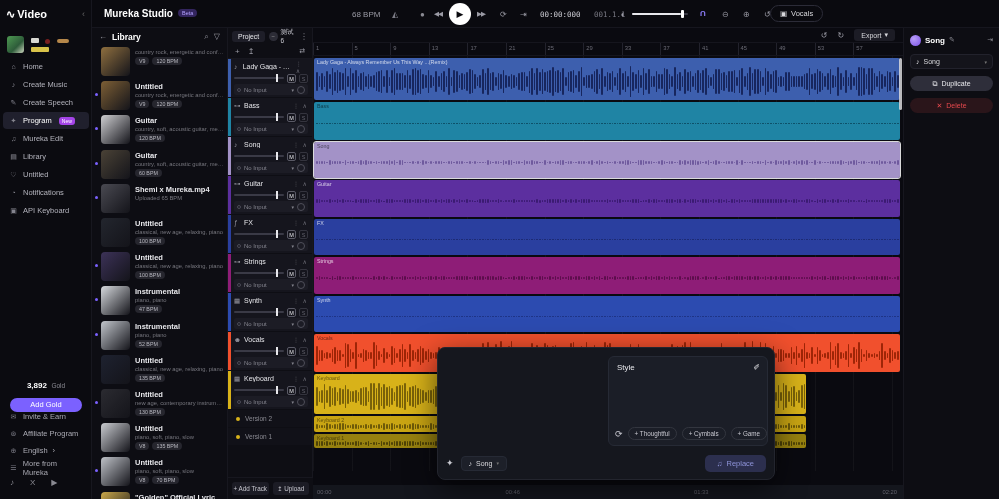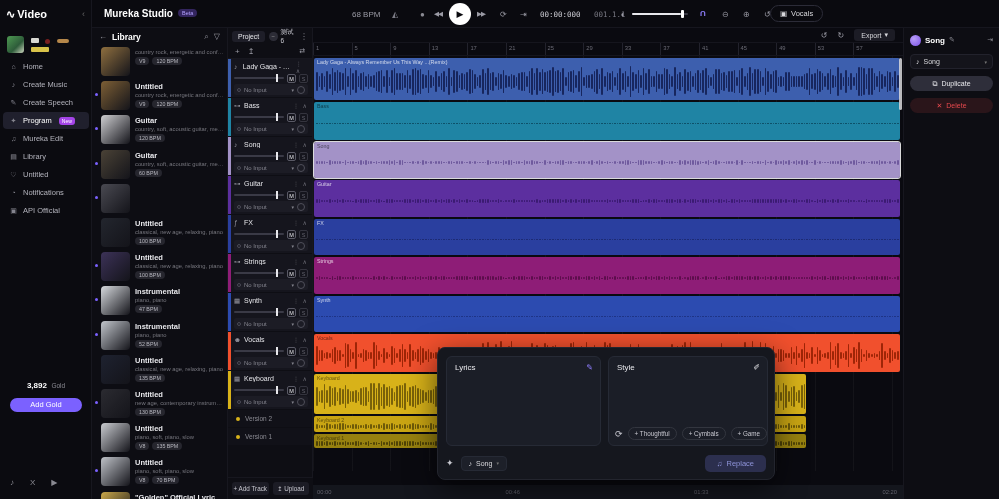--- a/index.html
+++ b/index.html
@@ -185,30 +185,49 @@
       <div class="nav-item">
         <span class="ni">♡</span>
         <span>Untitled</span>
       </div>
       <div class="nav-item">
         <span class="ni">◔</span>
         <span>Notifications</span>
       </div>
       <div class="nav-item">
         <span class="ni">▣</span>
-        <span>API Official</span>
+        <span>API Keyboard</span>
       </div>
     </div>
   <div id="gold-area" class="abs">
     <div>
       <span id="gold-amt">3,892</span>
       <span id="gold-lbl">Gold</span>
     </div>
     <div id="add-gold">Add Gold</div>
   </div>
+  <div id="foot-nav" class="abs">
+      <div class="foot-item">
+        <span class="ni">✉</span>
+        <span>Invite &amp; Earn</span>
+      </div>
+      <div class="foot-item">
+        <span class="ni">⊛</span>
+        <span>Affiliate Program</span>
+      </div>
+      <div class="foot-item">
+        <span class="ni">⊕</span>
+        <span>English</span>
+        <span>›</span>
+      </div>
+      <div class="foot-item">
+        <span class="ni">☰</span>
+        <span>More from Mureka</span>
+      </div>
+    </div>
   <div id="socials" class="abs">
       <span>♪</span>
       <span>X</span>
       <span>▶</span>
     </div>
 </div>
 
 <div id="topbar" class="abs">
   <span id="app-title">Mureka Studio</span>
   <span class="beta">Beta</span>
@@ -286,20 +305,24 @@
           <div class="lib-title ell">Guitar</div>
           <div class="lib-desc ell">country, soft, acoustic guitar, medium t...</div>
           <div class="lib-badges">
             <span class="lb">60 BPM</span>
           </div>
         </div>
       </div>
       <div class="lib-item" style="top: 153.8px;">
         <span class="lib-dot"></span>
         <div class="lib-thumb" style="background: linear-gradient(135deg, rgb(74, 74, 82), rgb(20, 20, 26));"></div>
+        <div class="lib-meta">
+          <div class="lib-title ell">Shemi x Mureka.mp4</div>
+          <div class="lib-desc ell">Uploaded   65 BPM</div>
+        </div>
       </div>
       <div class="lib-item" style="top: 188px;">
         <div class="lib-thumb" style="background: linear-gradient(135deg, rgb(35, 38, 46), rgb(20, 20, 26));"></div>
         <div class="lib-meta">
           <div class="lib-title ell">Untitled</div>
           <div class="lib-desc ell">classical, new age, relaxing, piano</div>
           <div class="lib-badges">
             <span class="lb">100 BPM</span>
           </div>
         </div>
@@ -3062,24 +3085,20 @@
   <div id="vscroll"></div>
   <div id="hscroll">
       <span>00:00</span>
       <span>00:46</span>
       <span>01:33</span>
       <span>02:20</span>
     </div>
 </div>
 
 <div id="overlay" class="abs">
-  <div class="obox" id="lyrics-box">
-    <h4>Lyrics</h4>
-    <span class="oicon" style="color:#8b7bf7;">✎</span>
-  </div>
   <div class="obox" id="style-box">
     <h4>Style</h4>
     <span class="oicon" style="color:#d8d8dc;">✐</span>
     <div id="chips">
       <span class="refresh">⟳</span>
     <span class="chip">+ Thoughtful</span>
         <span class="chip">+ Cymbals</span>
         <span class="chip">+ Game</span>
       </div>
   </div>

